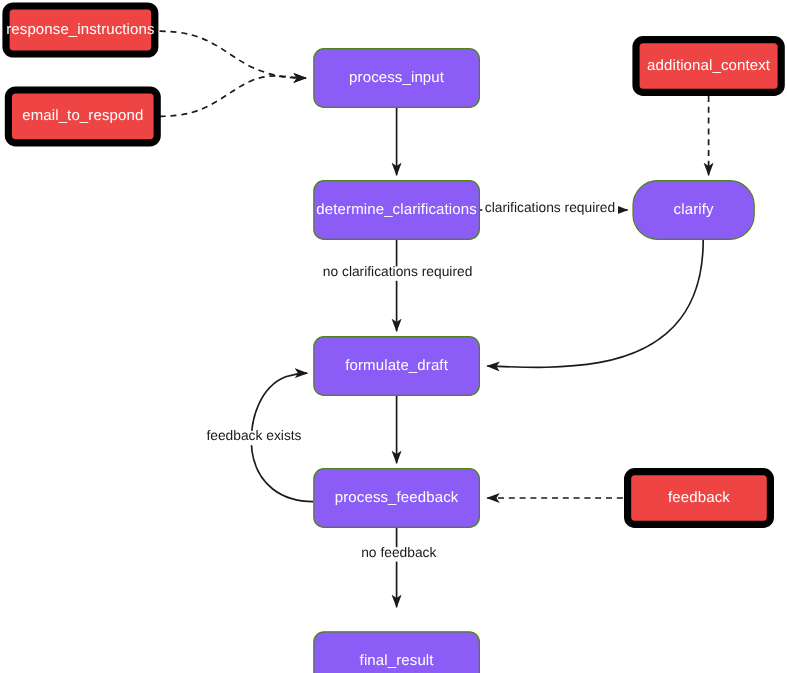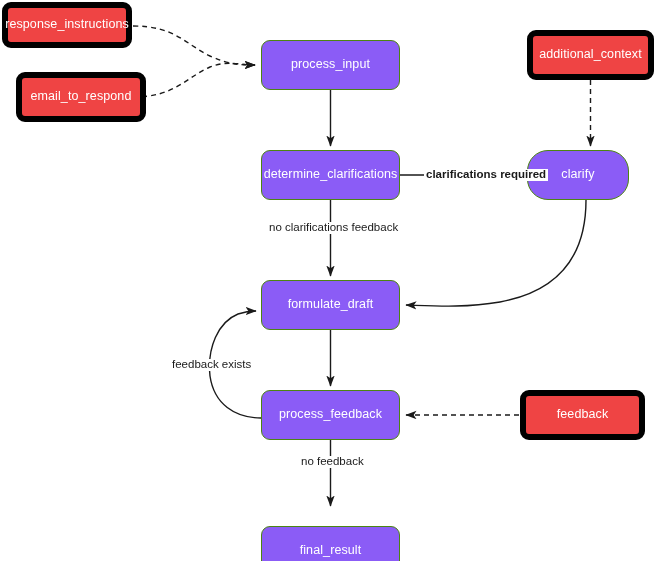--- a/index.html
+++ b/index.html
@@ -89,21 +89,21 @@
 
     <path d="M261,418 C235,418 214,404 210,376 C207,348 218,322 238,314 C244,312 250,311 256,311" fill="none" stroke="#1a1a1a" stroke-width="1.4" marker-end="url(#arrow)"></path>
 
     <path d="M330.5,440 L330.5,506" fill="none" stroke="#1a1a1a" stroke-width="1.4" marker-end="url(#arrow)"></path>
   </svg>
 
   <div class="node blue" style="left:2px; top:2px; width:130px; height:46px;">
     <span>response_instructions</span>
   </div>
 
-  <div class="node blue" style="left:16px; top:72px; width:130px; height:50px;">
+  <div class="node blue" style="left:4px; top:72px; width:130px; height:50px;">
     <span>email_to_respond</span>
   </div>
 
   <div class="node green" style="left:261px; top:40px; width:139px; height:50px;">
     <span>process_input</span>
   </div>
 
   <div class="node blue" style="left:527px; top:30px; width:127px; height:50px;">
     <span>additional_context</span>
   </div>
@@ -125,21 +125,21 @@
   </div>
 
   <div class="node blue" style="left:520px; top:390px; width:125px; height:50px;">
     <span>feedback</span>
   </div>
 
   <div class="node green" style="left:261px; top:526px; width:139px; height:50px;">
     <span>final_result</span>
   </div>
 
-  <div class="edge-label" style="left:424px; top:169px;font-weight:bold;">clarifications required</div>
+  <div class="edge-label" style="left:402px; top:169px;">clarifications required</div>
 
-  <div class="edge-label" style="left:267px; top:222px;">no clarifications feedback</div>
+  <div class="edge-label" style="left:267px; top:222px;">no clarifications required</div>
 
   <div class="edge-label" style="left:170px; top:359px;">feedback exists</div>
 
   <div class="edge-label" style="left:299px; top:456px;">no feedback</div>
 
 </div>
 
 </body></html>

